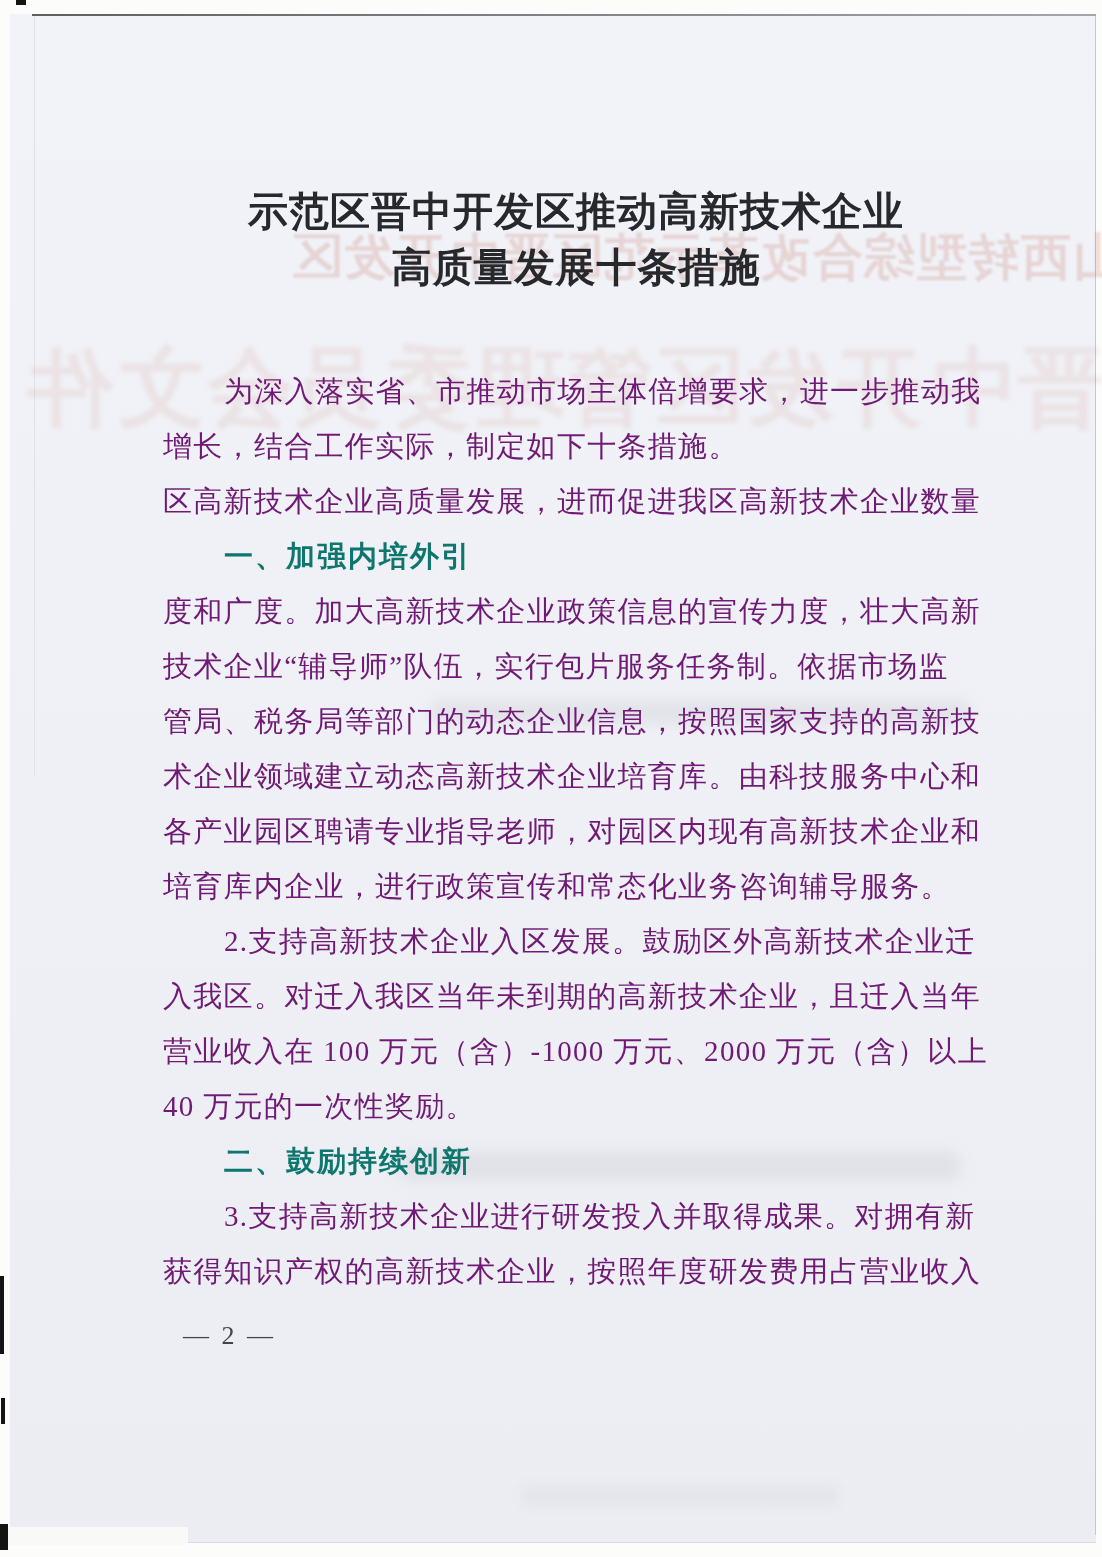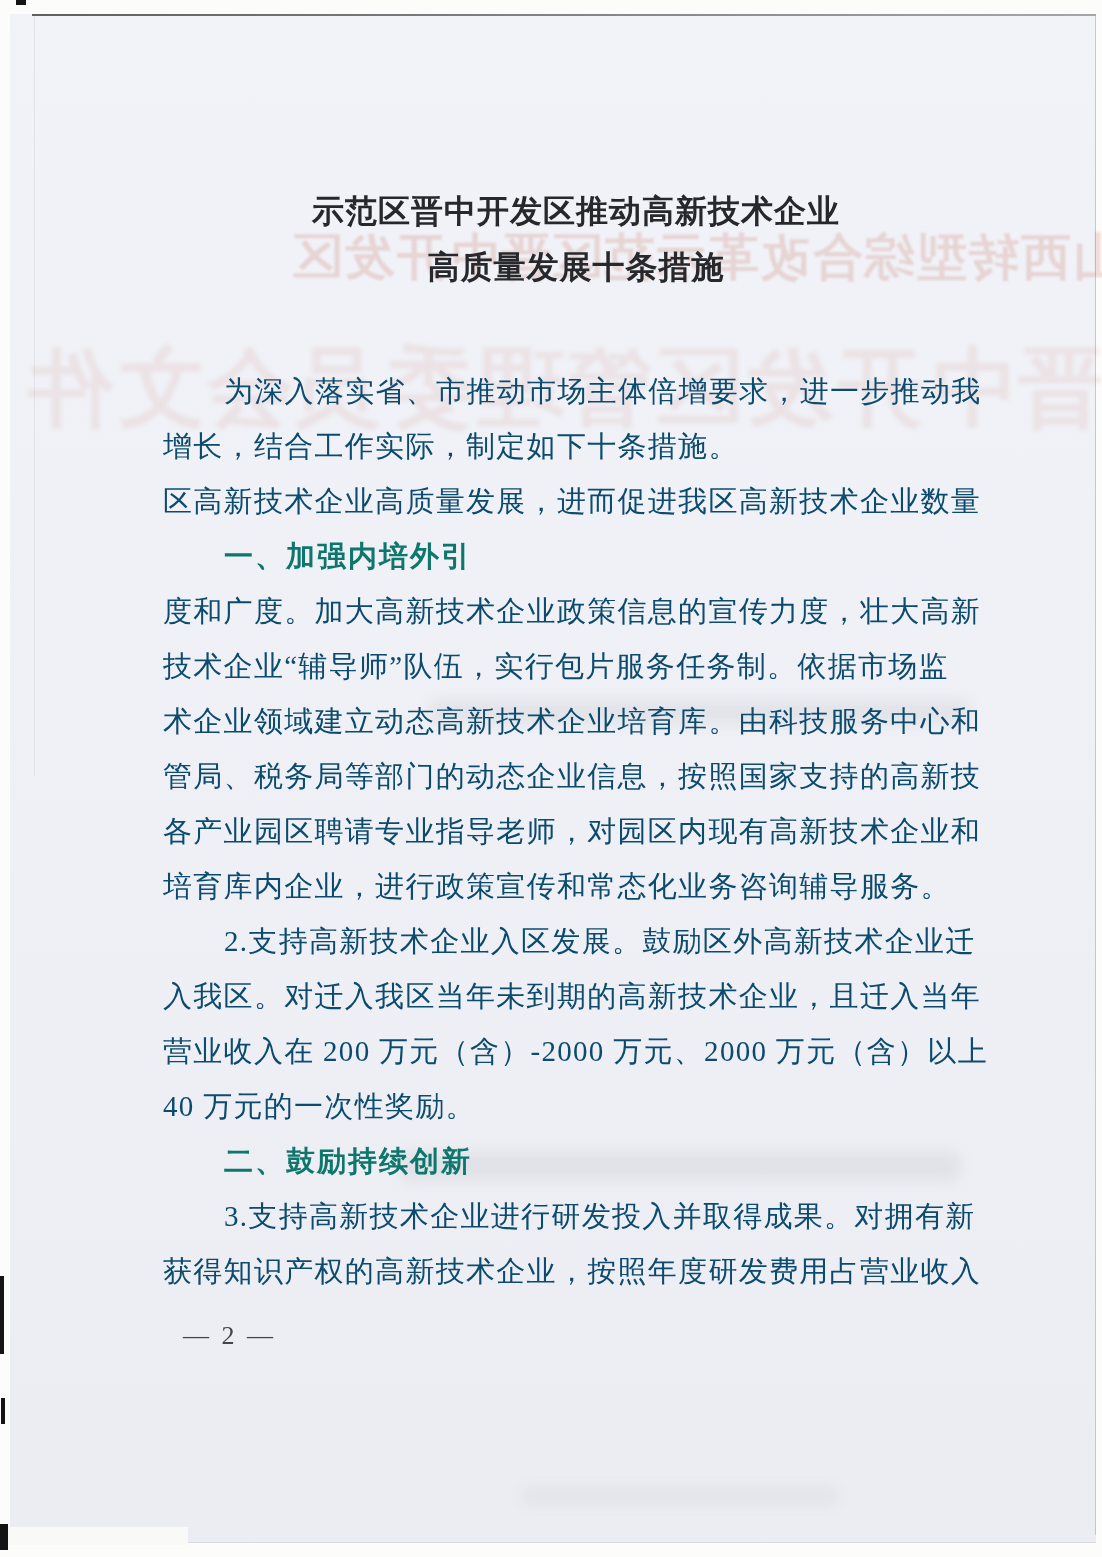--- a/index.html
+++ b/index.html
@@ -90,31 +90,31 @@
   .content {
     position: absolute;
     left: 163px; top: 0;
     width: 826px;
   }
   .title {
     margin-top: 183px;
     text-align: center;
     font-family: "Liberation Sans", sans-serif;
     font-weight: bold;
-    font-size: 32px;
+    font-size: 40px;
     line-height: 56px;
     color: #26282c;
     letter-spacing: 1px;
   }
   .bodytext { margin-top: 69px; }
   .line {
     font-size: 29px;
     line-height: 55px;
     letter-spacing: 1.3px;
-    color: #0c4a6e;
+    color: #701a75;
     white-space: nowrap;
   }
   .line.heading {
     font-family: Liberation Serif, serif;
     font-weight: bold;
     color: #0f766e;
     letter-spacing: 2px;
   }
   .indent { padding-left: 61px; }
   .pagenum {
@@ -161,27 +161,27 @@
     <div>高质量发展十条措施</div>
   </div>
 
   <div class="bodytext">
     <div class="line indent">为深入落实省、市推动市场主体倍增要求，进一步推动我</div>
     <div class="line">增长，结合工作实际，制定如下十条措施。</div>
     <div class="line">区高新技术企业高质量发展，进而促进我区高新技术企业数量</div>
     <div class="line heading indent">一、加强内培外引</div>
     <div class="line">度和广度。加大高新技术企业政策信息的宣传力度，壮大高新</div>
     <div class="line">技术企业“辅导师”队伍，实行包片服务任务制。依据市场监</div>
+    <div class="line">管局、税务局等部门的动态企业信息，按照国家支持的高新技</div>
     <div class="line">术企业领域建立动态高新技术企业培育库。由科技服务中心和</div>
-    <div class="line">管局、税务局等部门的动态企业信息，按照国家支持的高新技</div>
     <div class="line">各产业园区聘请专业指导老师，对园区内现有高新技术企业和</div>
     <div class="line">培育库内企业，进行政策宣传和常态化业务咨询辅导服务。</div>
     <div class="line indent">2.支持高新技术企业入区发展。鼓励区外高新技术企业迁</div>
     <div class="line">入我区。对迁入我区当年未到期的高新技术企业，且迁入当年</div>
-    <div class="line">营业收入在 200 万元（含）-2000 万元、2000 万元（含）以上</div>
+    <div class="line">营业收入在 100 万元（含）-1000 万元、2000 万元（含）以上</div>
     <div class="line">40 万元的一次性奖励。</div>
     <div class="line heading indent">二、鼓励持续创新</div>
     <div class="line indent">3.支持高新技术企业进行研发投入并取得成果。对拥有新</div>
     <div class="line">获得知识产权的高新技术企业，按照年度研发费用占营业收入</div>
   </div>
 
   <div class="pagenum">— 2 —</div>
 </div>
 
 <div class="corner-patch"></div>

